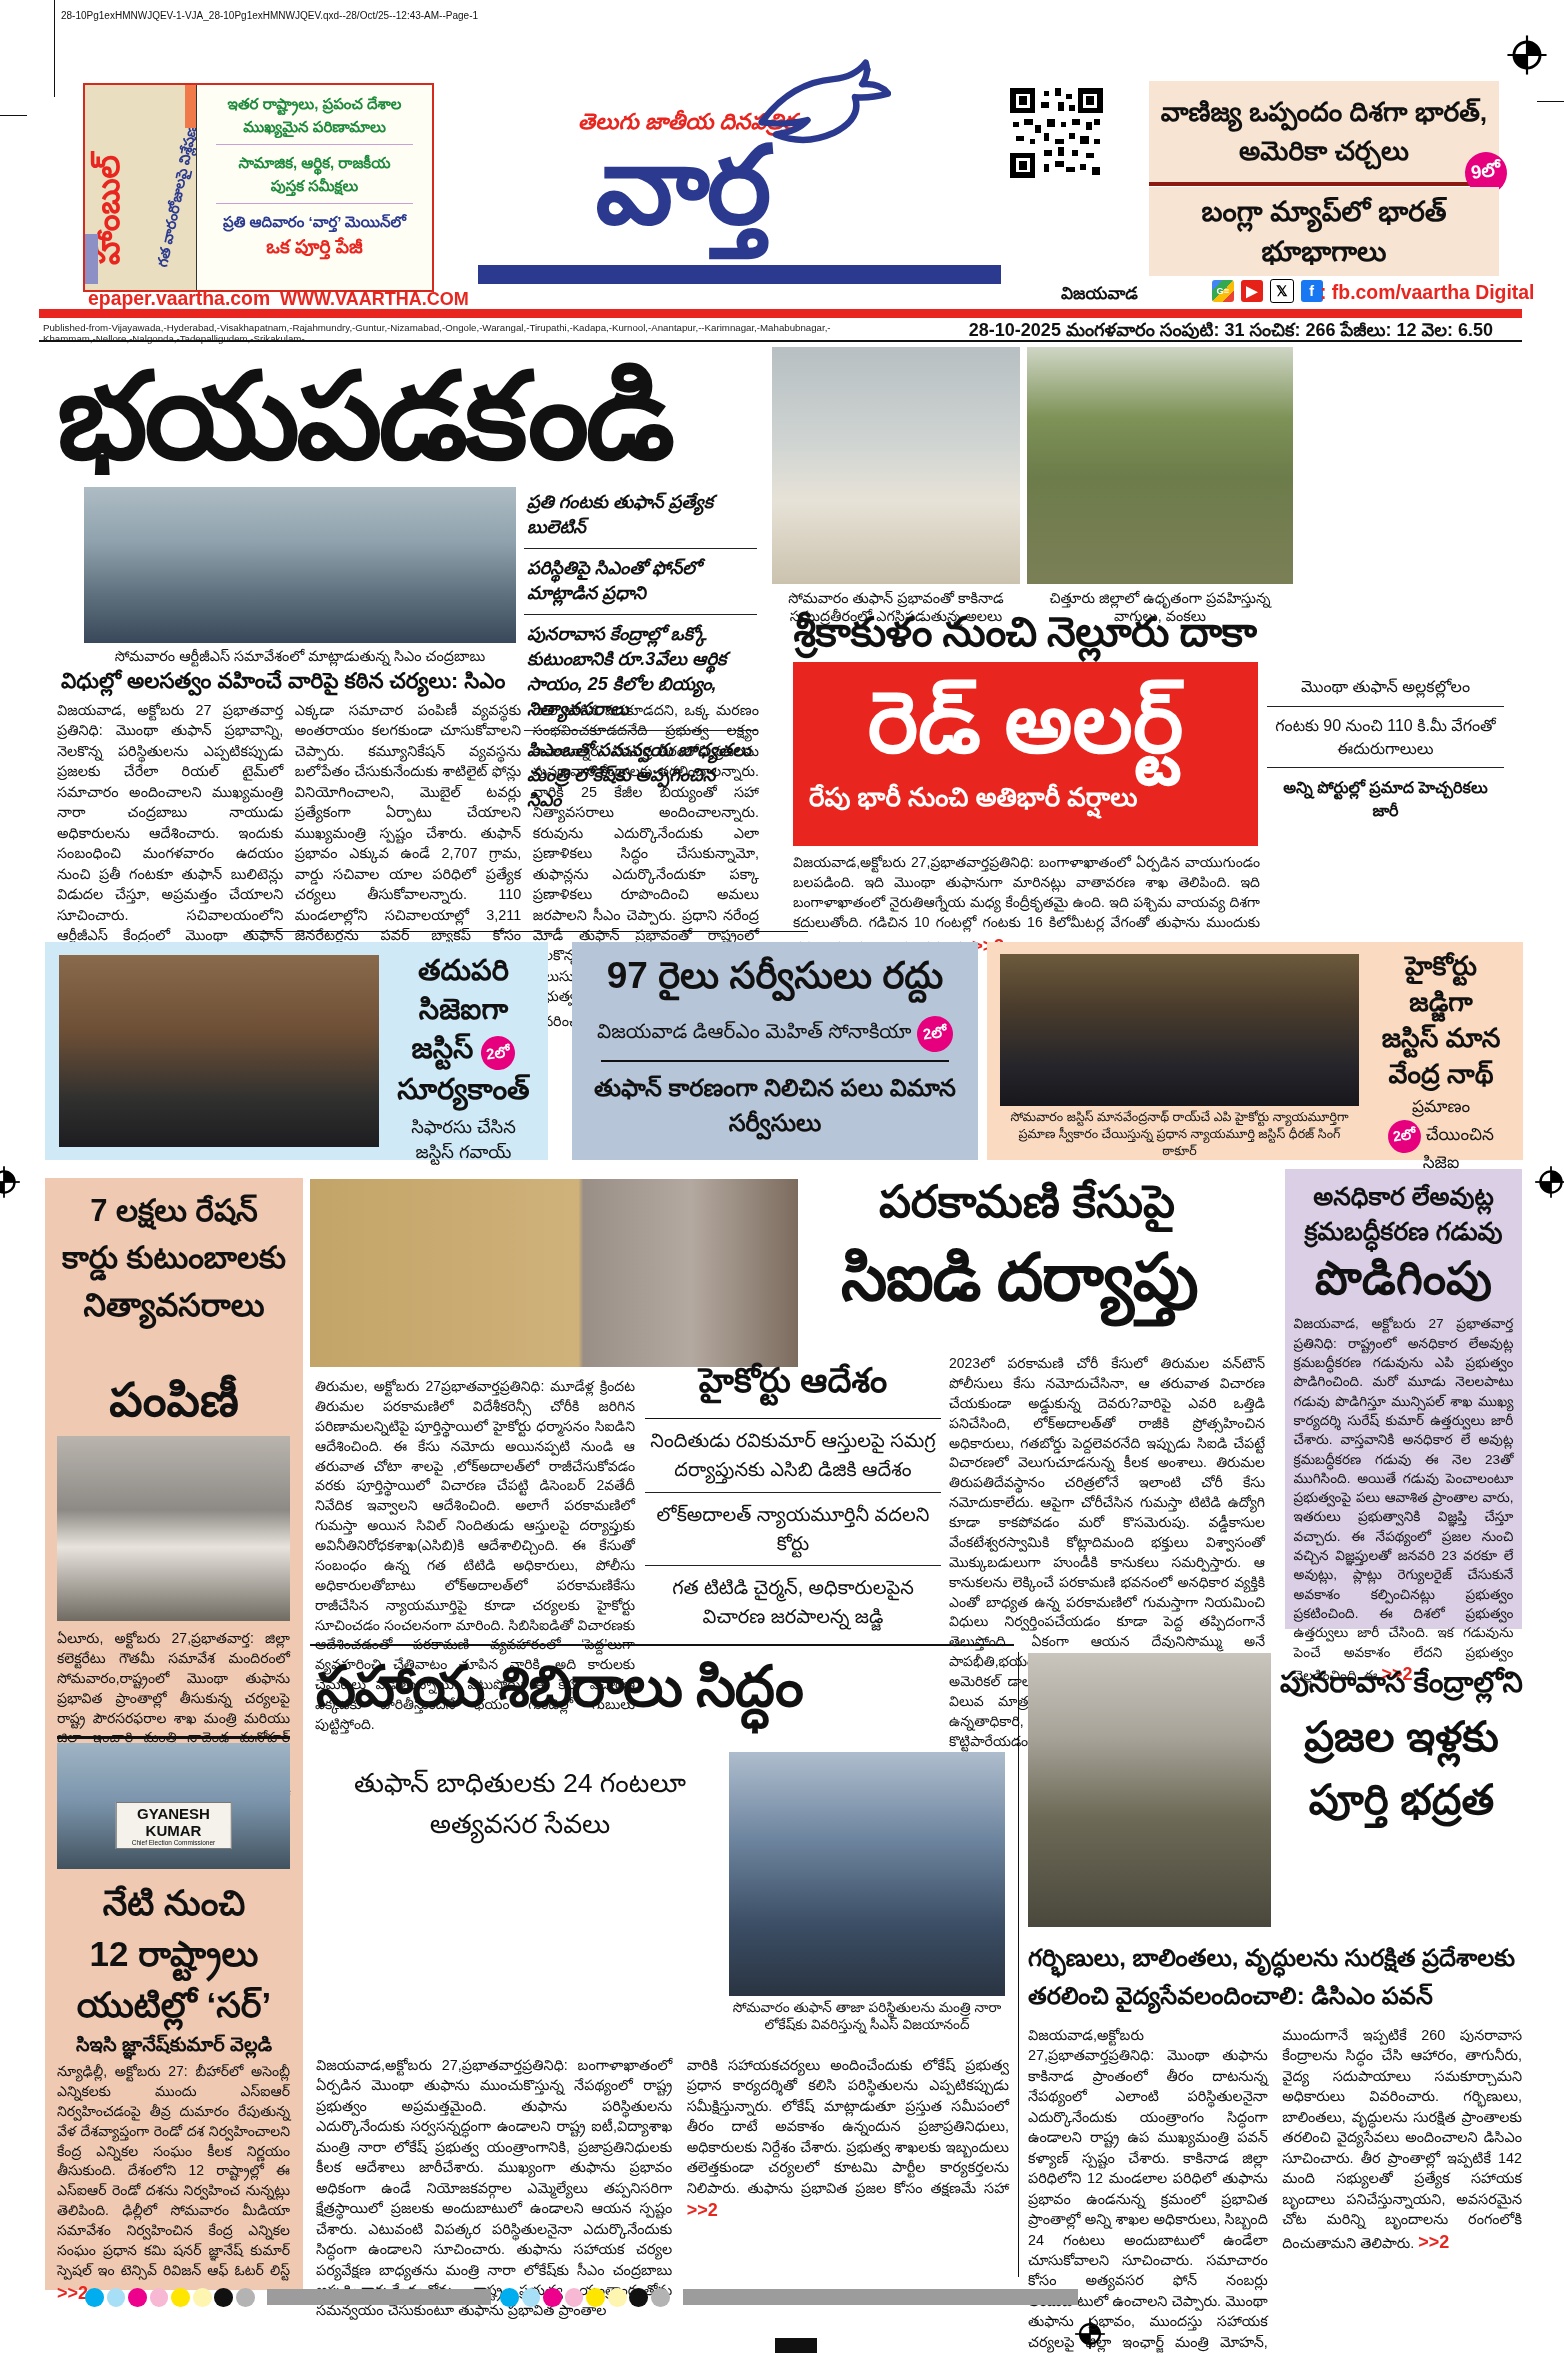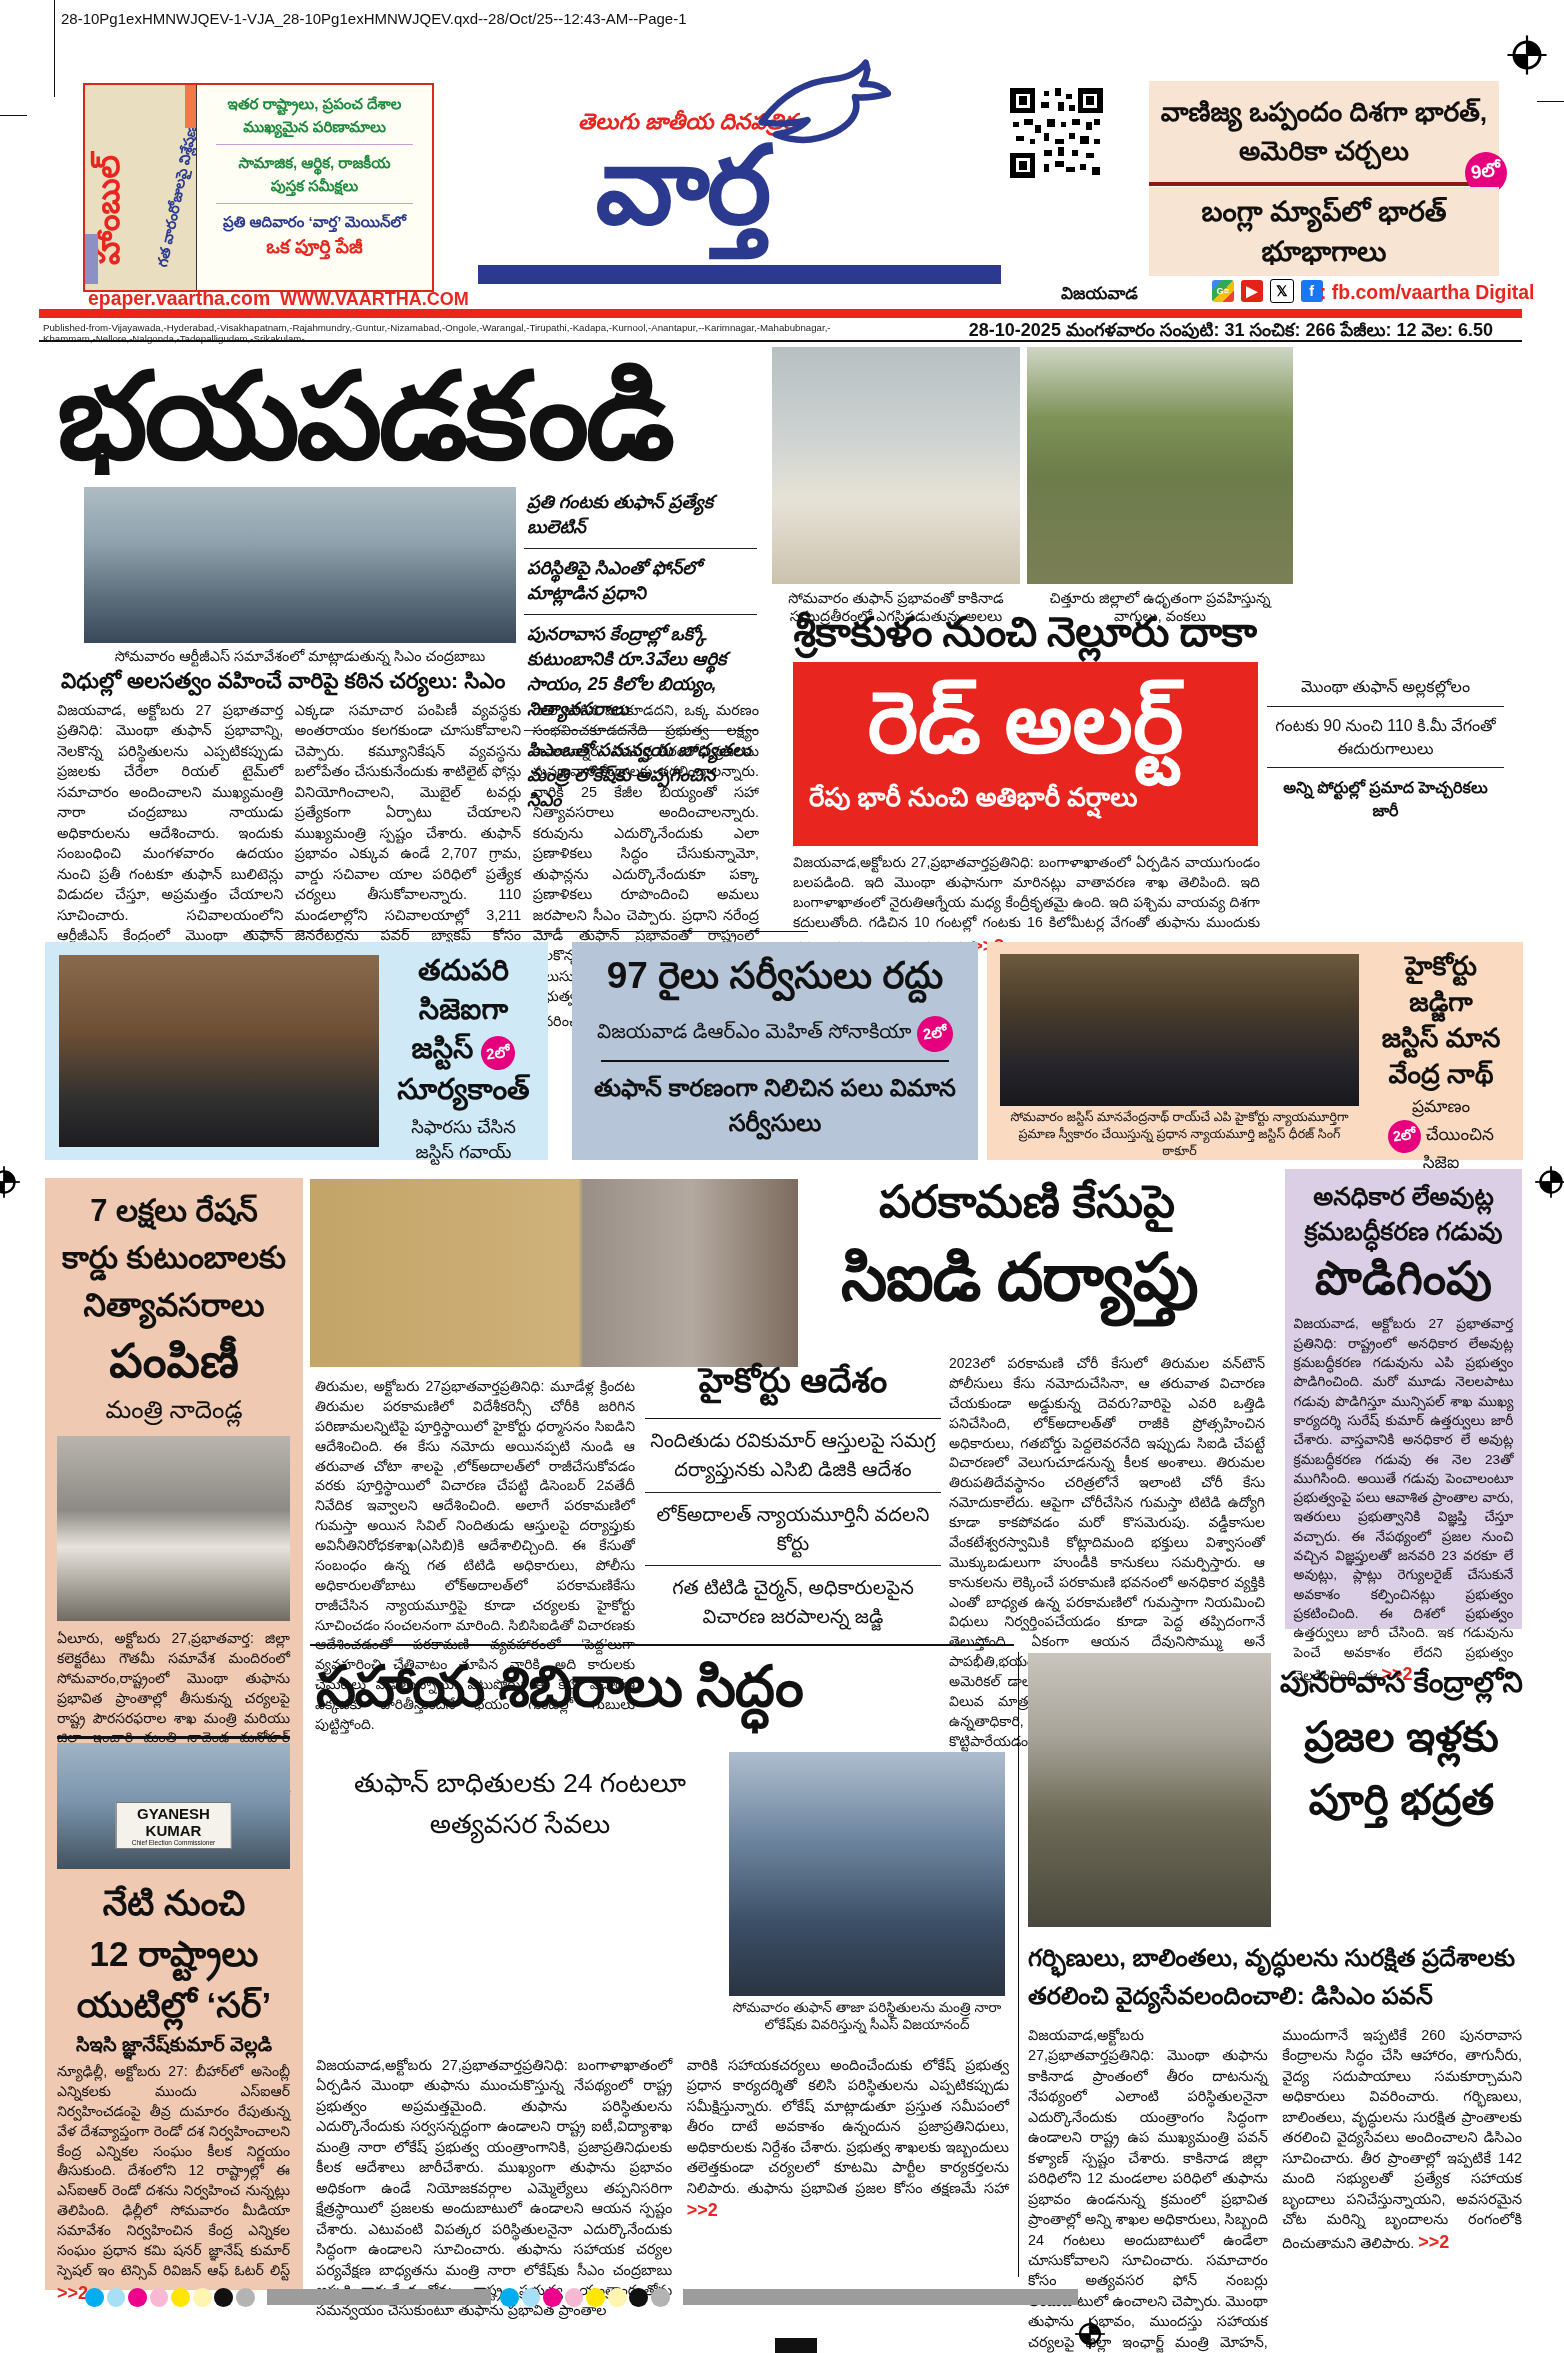--- a/index.html
+++ b/index.html
@@ -27,21 +27,21 @@
   .regmark{position:absolute;}
   .dot{display:inline-block;width:18.7px;height:18.7px;border-radius:50%;margin-right:2.9px;vertical-align:middle;}
   .icon{display:inline-flex;align-items:center;justify-content:center;width:21.5px;height:21.5px;
         margin-right:4.3px;font-weight:bold;border-radius:2.9px;vertical-align:middle;font-size:14.4px;}
 </style>
 </head>
 <body>
 
 <div class="page">
 
-  <div class="abs" style="left:61px;top:10px;font-size:15px;">28-10Pg1exHMNWJQEV-1-VJA_28-10Pg1exHMNWJQEV.qxd--28/Oct/25--12:43-AM--Page-1</div>
+  <div class="abs" style="left:61px;top:10px;font-size:10px;">28-10Pg1exHMNWJQEV-1-VJA_28-10Pg1exHMNWJQEV.qxd--28/Oct/25--12:43-AM--Page-1</div>
   <div class="abs hline" style="left:54px;top:0;width:1.4px;height:97px;"></div>
   <div class="abs hline" style="left:0;top:115px;width:27px;height:1.4px;"></div>
   <div class="abs hline" style="left:1537px;top:101px;width:27px;height:1.4px;"></div>
 
   <svg class="regmark" style="left:1506px;top:34px;" width="42" height="42" viewBox="0 0 58 58">
     <circle cx="29" cy="29" r="18" fill="none" stroke="#000" stroke-width="4"></circle>
     <line x1="2" y1="29" x2="56" y2="29" stroke="#000" stroke-width="3"></line>
     <line x1="29" y1="2" x2="29" y2="56" stroke="#000" stroke-width="3"></line>
     <path d="M29 11 A18 18 0 0 1 47 29 L29 29 Z" fill="#000"></path>
     <path d="M29 47 A18 18 0 0 1 11 29 L29 29 Z" fill="#000"></path>
@@ -248,21 +248,21 @@
       </div>
     </div>
   </div>
 
   <div class="abs" style="left:45px;top:1178px;width:258px;height:1112px;background:#efc9b2;"></div>
 
   <div class="abs ctr" style="left:54px;top:1188px;width:240px;">
     <div class="b" style="font-size:31px;line-height:1.5;">7 లక్షలు రేషన్</div>
     <div class="b" style="font-size:31px;line-height:1.5;">కార్డు కుటుంబాలకు</div>
     <div class="b" style="font-size:32px;line-height:1.5;">నిత్యావసరాలు</div>
-    <div class="b" style="font-size:47px;line-height:1.35;">పంపిణీ</div>
+    <div class="b" style="font-size:47px;line-height:1.35;margin-top:39px;">పంపిణీ</div>
     <div style="font-size:24.4px;line-height:1.5;">మంత్రి నాదెండ్ల</div>
   </div>
   <div class="abs photo" style="left:57px;top:1436px;width:233px;height:185px;background:linear-gradient(180deg,#b9b4ae 0%,#8d8a85 40%,#e8e4dd 60%,#6f6a62 100%);"></div>
   <div class="abs body-txt just" style="left:57px;top:1629px;width:233px;font-size:14px;">
     <span>ఏలూరు, అక్టోబరు 27,ప్రభాతవార్త: జిల్లా కలెక్టరేటు గౌతమీ సమావేశ మందిరంలో సోమవారం,రాష్ట్రంలో మొంథా తుఫాను ప్రభావిత ప్రాంతాల్లో తీసుకున్న చర్యలపై రాష్ట్ర పౌరసరఫరాల శాఖ మంత్రి మరియు జిల్లా ఇంచార్జి మంత్రి నాదెండ్ల మనోహర్ పాత్రికేయులు సమావేశాన్ని నిర్వహించారు. ఈ సందర్భంగా జిల్లా ఇంచార్జి మంత్రి నాదెండ్ల మనోహర్ మాట్లాడుతూ రాష్ట్రంలో మొంథా తుఫాను</span>
     <span class="more" style="font-size:18px;">&gt;&gt;2</span>
   </div>
   <div class="abs hline" style="left:57px;top:1736px;width:233px;height:2.9px;"></div>
 
   <div class="abs photo" style="left:57px;top:1743px;width:233px;height:126px;background:linear-gradient(180deg,#9fb4c4 0%,#7d96ad 45%,#41525f 100%);">

